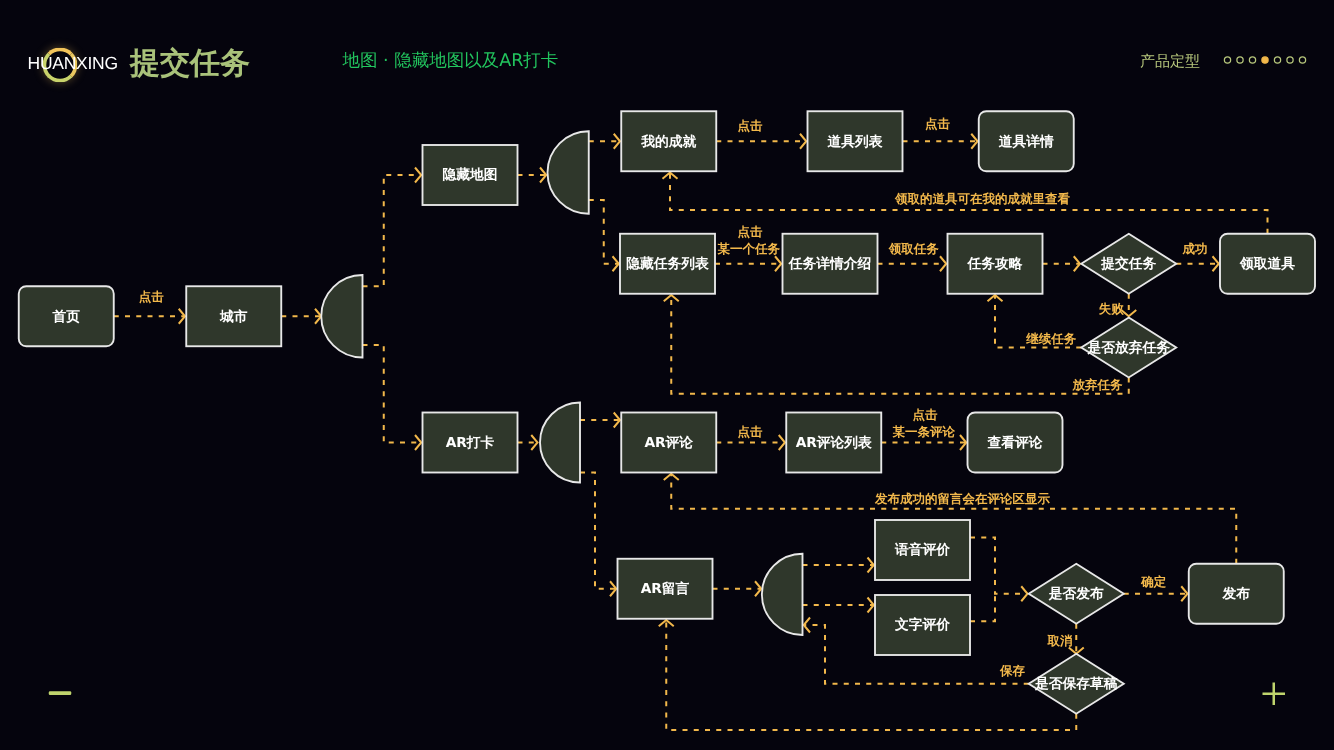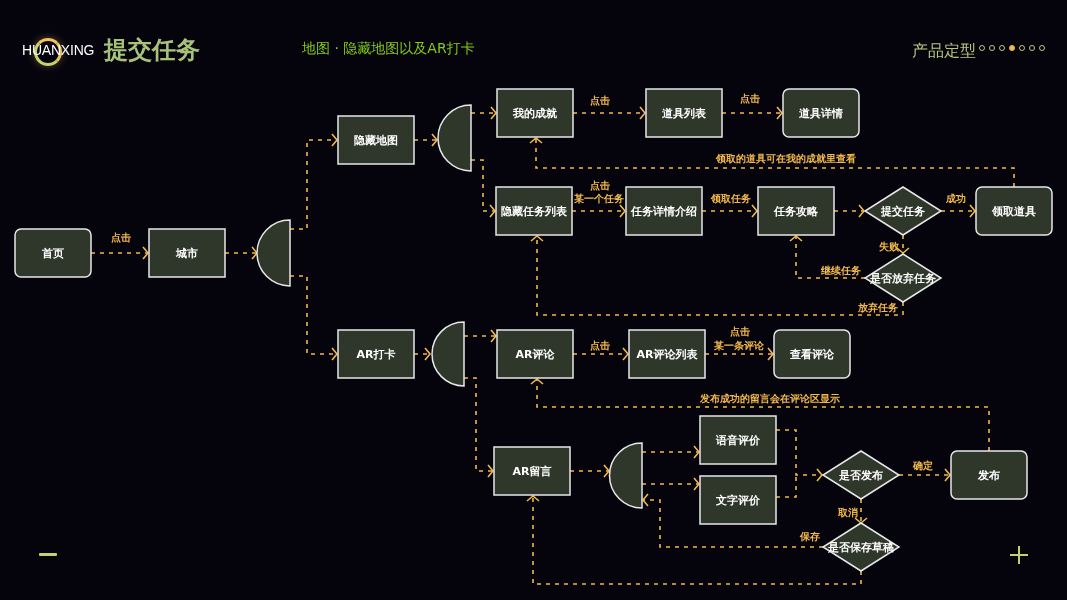--- a/index.html
+++ b/index.html
@@ -2,22 +2,22 @@
 <html><head>
 <meta charset="utf-8">
 <style>
   html, body { margin:0; padding:0; background:#05040d; }
   body { width:1067px; height:600px; position:relative; overflow:hidden; font-family:"DejaVu Sans", sans-serif; }
   .logo { position:absolute; left:22px; top:36px; width:70px; height:30px; }
   .logo-ring { position:absolute; left:12px; top:2px; width:22px; height:22px; border-radius:50%;
     border:3px solid #c9d36b; border-top-color:#f2c45a; border-right-color:#e9c760; box-shadow:0 0 8px rgba(242,196,90,0.35); }
   .logo-text { position:absolute; left:0; top:6px; font-size:14px; color:#fff; letter-spacing:-0.2px; font-family:"Liberation Sans", sans-serif; }
   .page-title { position:absolute; left:104px; top:34px; font-size:24px; font-weight:bold; color:#a9c27a; }
-  .sub-title { position:absolute; left:274px; top:40px; font-size:14px; color:#84cc16;margin-left:28px; }
-  .section { position:absolute; left:912px; top:41px; font-size:16px; color:#b7c77c; }
+  .sub-title { position:absolute; left:274px; top:40px; font-size:14px; color:#22c55e; }
+  .section { position:absolute; left:912px; top:41px; font-size:12px; color:#b7c77c; }
   .dots { position:absolute; left:979px; top:45px; display:flex; gap:4px; }
   .dot { width:4px; height:4px; border-radius:50%; border:1px solid #b7c77c; }
   .dot.active { background:#f2b84b; border-color:#f2b84b; }
   .minus { position:absolute; left:39px; top:553px; width:18px; height:3px; background:#c0d46d; border-radius:1px; }
   .plus { position:absolute; left:1010px; top:546px; width:18px; height:18px; }
   .plus:before, .plus:after { content:""; position:absolute; background:#c0d46d; }
   .plus:before { left:0; top:8px; width:18px; height:2px; }
   .plus:after { left:8px; top:0; width:2px; height:18px; }
   svg#diagram { position:absolute; left:0; top:0; }
   .node-text { fill:#fff; font-size:11px; font-weight:bold; text-anchor:middle; dominant-baseline:central; font-family:"DejaVu Sans", sans-serif; }

